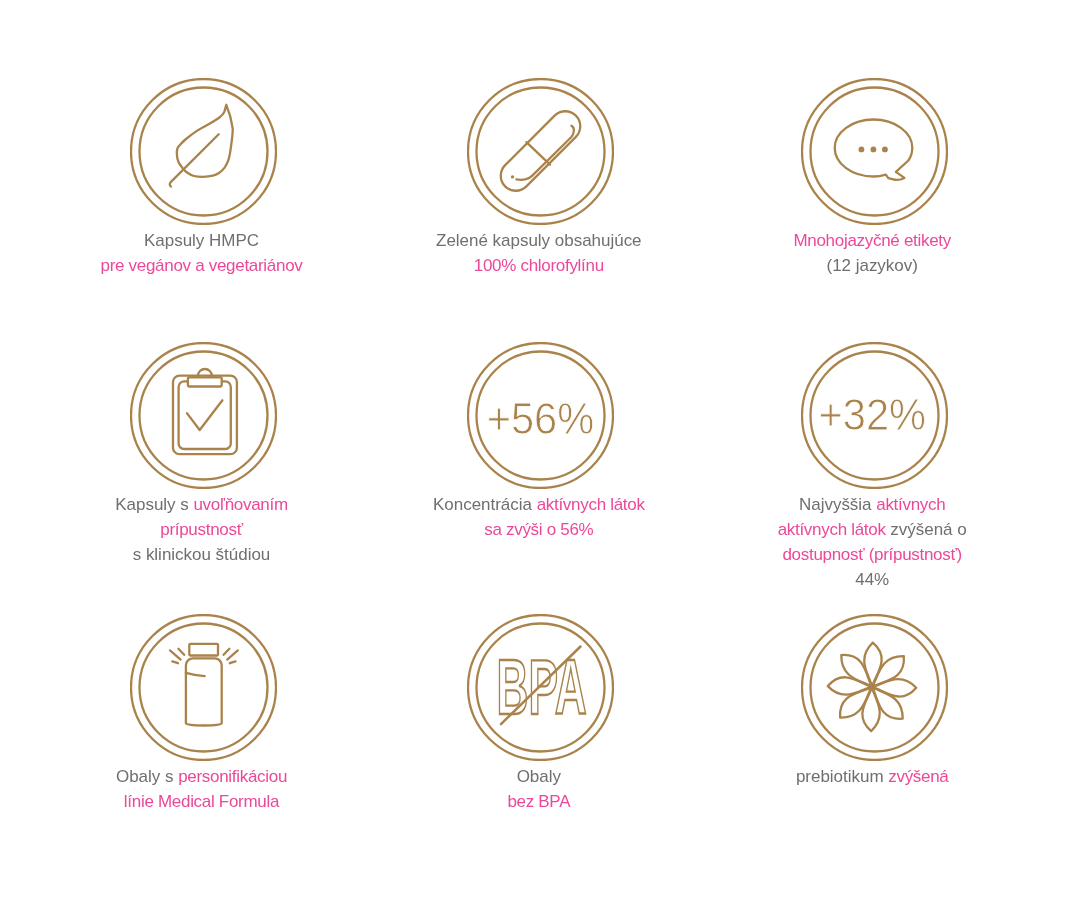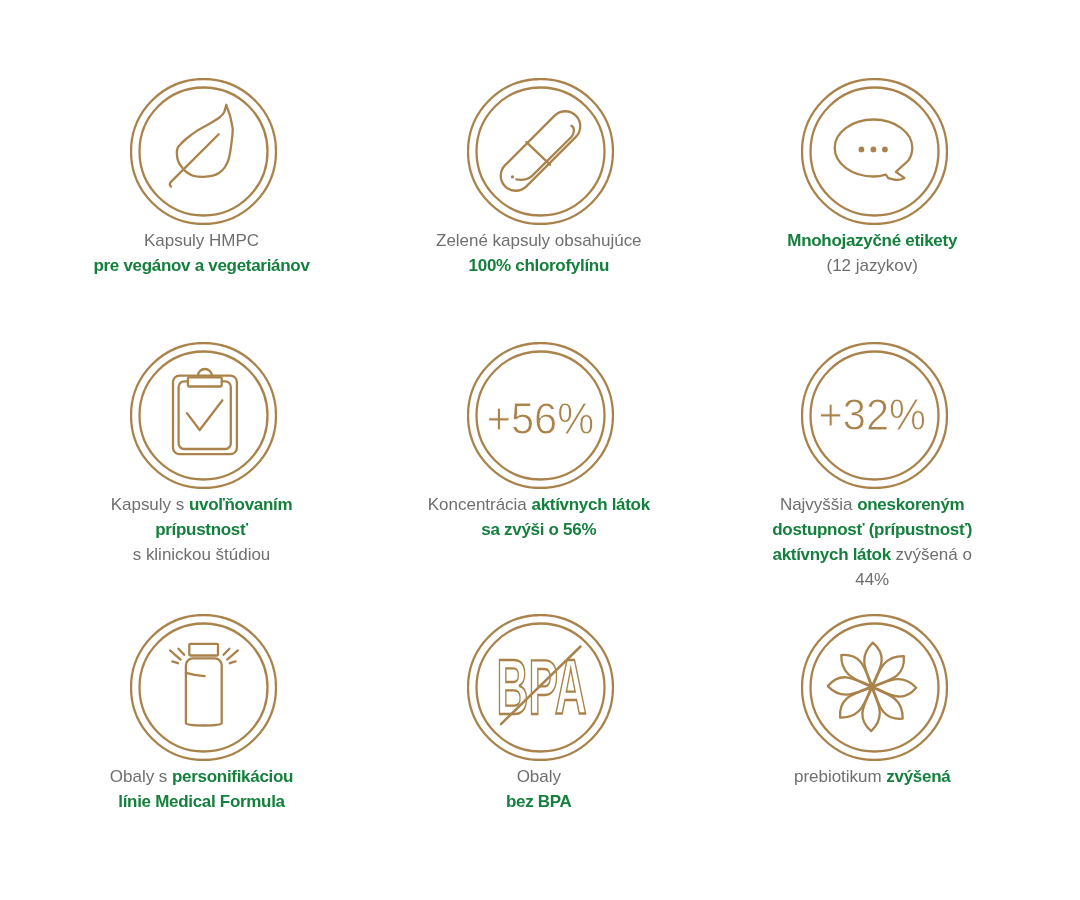--- a/index.html
+++ b/index.html
@@ -9,21 +9,21 @@
     font-family:"Liberation Sans", sans-serif;
     -webkit-font-smoothing:antialiased;
   }
   .grid { position:relative; width:1080px; height:900px; }
   .badge-wrap { position:absolute; width:260px; text-align:center; }
   .badge { width:147px; height:147px; margin:0 auto; }
   .badge svg { display:block; width:147px; height:147px; }
   .caption { position:absolute; width:260px; text-align:center;
              font-size:17px; line-height:25px; color:#6f6f6f; font-weight:400;
              letter-spacing:-0.02px; transform:translateZ(0); }
-  .caption b { color:#15803d; font-weight:700; letter-spacing:-0.30px; }
+  .caption b { color:#ec4899; font-weight:400; letter-spacing:-0.30px; }
 
   
   .col-0 .badge-wrap, .bw-c0 { left:73.2px; }
   .bw-c1 { left:410.3px; }
   .bw-c2 { left:744.2px; }
   
   .cap-c0 { left:71.5px; }
   .cap-c1 { left:408.8px; }
   .cap-c2 { left:742.2px; }
   
@@ -130,23 +130,23 @@
   <div class="badge-wrap bw-c2 bw-r1">
     <div class="badge">
         <svg viewBox="0 0 147 147" xmlns="http://www.w3.org/2000/svg" role="img">
           <circle cx="73.5" cy="73.5" r="72.5" fill="none" stroke="#a9834b" stroke-width="2.3"></circle>
           <circle cx="73.5" cy="73.5" r="64" fill="none" stroke="#a9834b" stroke-width="2.3"></circle>
           <text x="71.3" y="88.2" text-anchor="middle" font-family="Liberation Sans, sans-serif" font-size="44.5" fill="#a9834b" stroke="#ffffff" stroke-width="0.85" paint-order="fill" textLength="107.5" lengthAdjust="spacingAndGlyphs">+32%</text>
         </svg>
       </div>
   </div>
   <div class="caption cap-c2 cap-r1">
-      <div><span>Najvyššia&nbsp;</span><b>oneskoreným</b></div>
+      <div><span>Najvyššia&nbsp;</span><b>aktívnych</b></div>
+      <div><b>aktívnych&nbsp;látok</b><span>&nbsp;zvýšená&nbsp;o</span></div>
       <div><b>dostupnosť&nbsp;(prípustnosť)</b></div>
-      <div><b>aktívnych&nbsp;látok</b><span>&nbsp;zvýšená&nbsp;o</span></div>
       <div><span>44%</span></div>
     </div>
 
   <div class="badge-wrap bw-c0 bw-r2">
     <div class="badge">
         <svg viewBox="0 0 147 147" xmlns="http://www.w3.org/2000/svg" role="img">
           <circle cx="73.5" cy="73.5" r="72.5" fill="none" stroke="#a9834b" stroke-width="2.3"></circle>
           <circle cx="73.5" cy="73.5" r="64" fill="none" stroke="#a9834b" stroke-width="2.3"></circle>
           <g fill="none" stroke="#a9834b" stroke-width="2.3" stroke-linecap="round" stroke-linejoin="round">
             <rect x="59.3" y="29.8" width="28.7" height="11.7" rx="1" ry="1"></rect>

